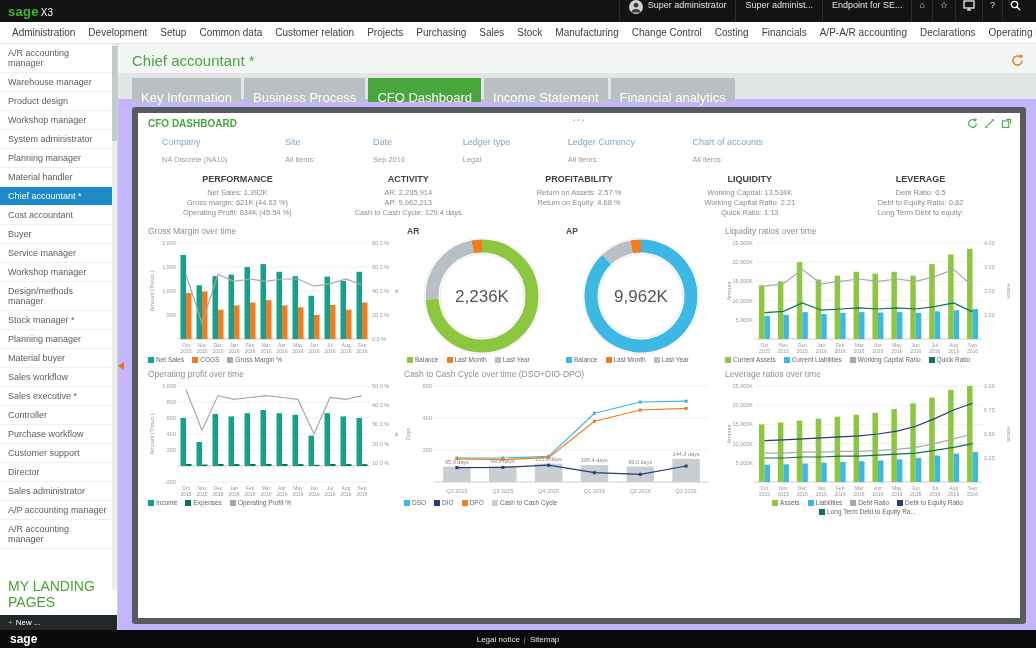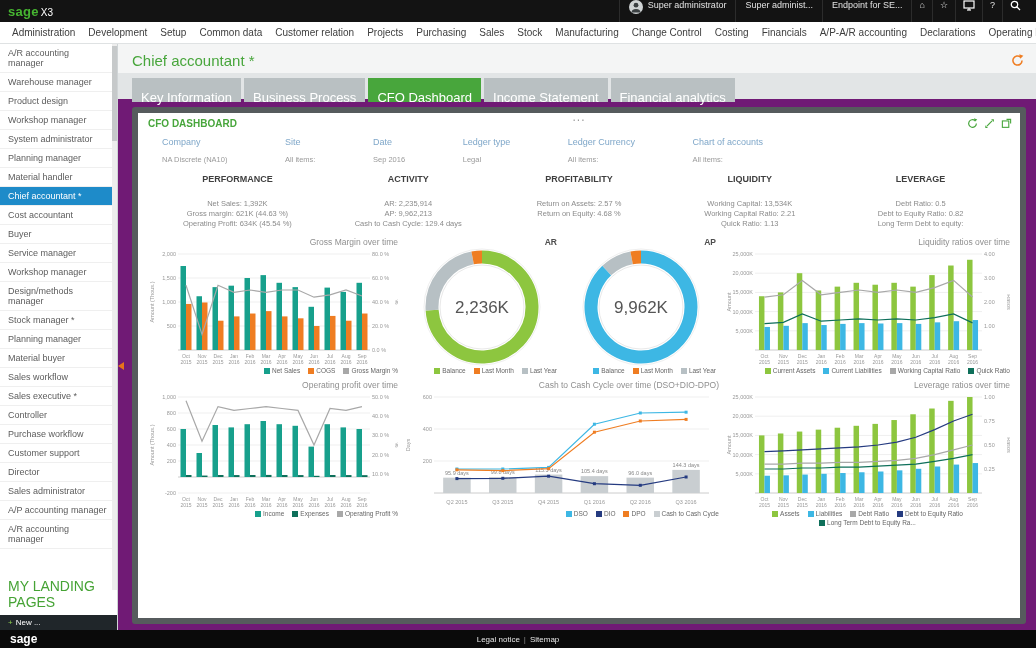--- a/index.html
+++ b/index.html
@@ -9,21 +9,21 @@
   .brand-sage{color:#46b531;font-weight:bold;font-size:13px;letter-spacing:.3px}
   .brand-x3{color:#fff;font-size:10px;margin-left:2px}
   .topbar-right{margin-left:auto;display:flex;align-items:center;height:22px}
   .tb-item{padding:0 9px;border-left:1px solid #2c2c2c;height:22px;display:flex;align-items:flex-start;gap:5px;color:#e2e2e2;cursor:pointer;white-space:nowrap}
   .tb-item.icon-only{padding:0 7px}
   .avatar{display:flex;align-items:center}
   
   .menubar{height:22px;background:#fff;border-bottom:1px solid #dfe2e3;display:flex;align-items:center;padding:0 12px;gap:13px;font-size:10px;color:#3d3d3d;white-space:nowrap}
   .menu-item{cursor:pointer}
   
-  .bodywrap{display:flex;height:586px;position:relative;background:#701a75}
+  .bodywrap{display:flex;height:586px;position:relative;background:#c4b5fd}
   .sidebar{width:118px;background:#fff;border-right:1px solid #cfd4d6;display:flex;flex-direction:column;font-size:9px;color:#5c5c5c;position:relative;flex:none}
   .side-list{flex:1;overflow:hidden}
   .side-item{padding:4px 10px 4px 8px;border-bottom:1px solid #efefef;line-height:10px;cursor:pointer}
   .side-item.selected{background:#1e8bc9;color:#fff}
   .landing{color:#46a335;font-weight:normal;padding:5px 8px;font-size:14px}
   .newbar{background:#20262a;color:#fff;font-size:8px;padding:3px 8px;cursor:pointer}
   .newbar .plus{color:#8fd14f;margin-right:3px}
   .side-scroll{position:absolute;right:0;top:0;bottom:40px;width:5px;background:#ededed}
   .side-scroll .thumb{position:absolute;top:2px;left:0;width:5px;height:95px;background:#c6c9ca}
   .collapse-arrow{position:absolute;left:118px;top:318px;width:0;height:0;border-top:4px solid transparent;border-bottom:4px solid transparent;border-right:6px solid #e8731a;z-index:5}
@@ -40,24 +40,24 @@
   .panel-title{color:#48a63c;font-size:10px;font-weight:bold}
   .panel-dots{position:absolute;top:-3px;left:50%;transform:translateX(-50%);color:#999;font-size:12px;letter-spacing:1px}
   .panel-icons{margin-left:auto;display:flex;gap:6px;align-items:center}
   .panel-icons span{cursor:pointer;display:flex}
   .filter-row{display:flex;padding:6px 10px 2px 24px;width:72%;justify-content:space-between}
   .filter{cursor:pointer}
   .filter-label{color:#7fa7c9;font-size:9px;margin-bottom:8px}
   .filter-value{color:#9a9a9a;font-size:7.5px}
   .kpi-row{display:flex;padding:8px 14px 2px 14px}
   .kpi{flex:1;text-align:center}
-  .kpi-title{font-size:9px;font-weight:bold;color:#3f3f3f;margin-bottom:15px}
+  .kpi-title{font-size:9px;font-weight:bold;color:#3f3f3f;margin-bottom:4px}
   .kpi-line{font-size:7.5px;color:#8b8b8b;line-height:10px}
   .charts-row{display:flex;justify-content:space-between;padding:6px 10px 0 10px}
-  .chart-cell{display:flex;flex-direction:column;align-items:flex-end}
+  .chart-cell{display:flex;flex-direction:column;align-items:flex-start}
   .chart-title{font-size:8.5px;color:#8f8f8f;margin-bottom:1px;text-align:center}
   .chart-title.bold{font-weight:bold;color:#4e4e4e}
   .chart-legend{display:flex;flex-wrap:wrap;justify-content:center;gap:2px 8px;font-size:6.5px;color:#666;max-width:100%;margin-top:1px}
   .legend-item{white-space:nowrap;display:flex;align-items:center}
   .legend-swatch{display:inline-block;width:6px;height:6px;margin-right:2px}
   
   .footer{height:18px;background:#0a0a0a;color:#fff;display:flex;align-items:center;padding:0 10px;position:relative}
   .footer-brand{font-weight:bold;font-size:12px;color:#fff}
   .footer-links{position:absolute;left:50%;transform:translateX(-50%);font-size:8px;color:#e5e5e5;display:flex;gap:4px}
   .footer-links span{cursor:pointer}

